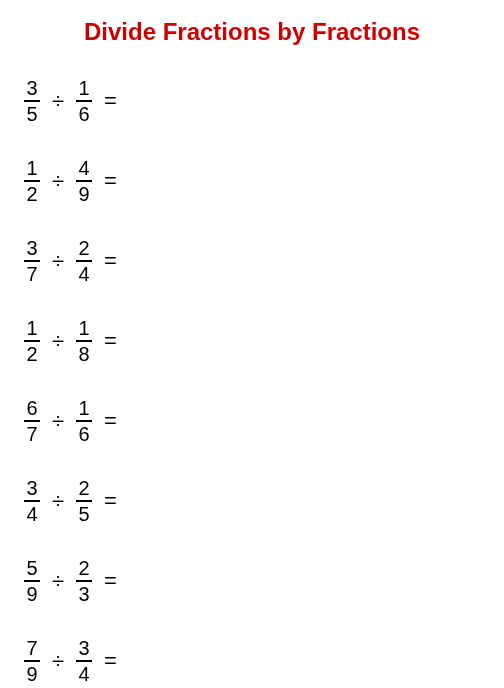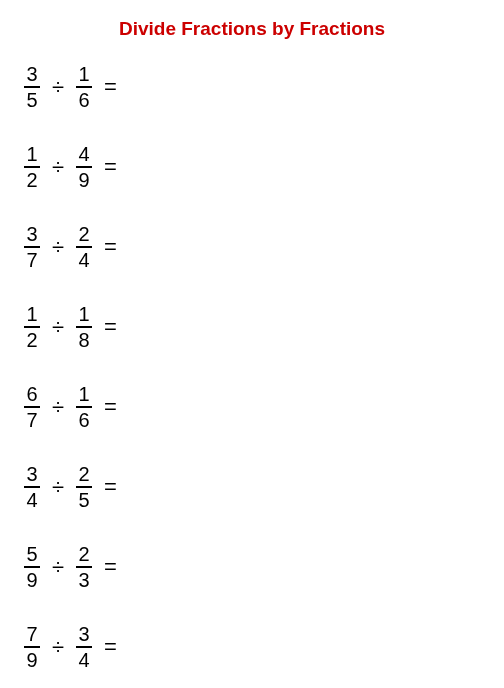--- a/index.html
+++ b/index.html
@@ -12,23 +12,23 @@
       width: 504px;
       min-height: 688px;
       background: #ffffff;
       font-family: Arial, sans-serif;
       padding: 10px 20px;
     }
 
     .page-title {
       text-align: center;
       color: #cc0000;
-      font-size: 19px;
+      font-size: 24px;
       font-weight: bold;
-      margin-bottom: 18px;
+      margin-bottom: 26px;
       padding-top: 8px;
     }
 
     .problems-list {
       list-style: none;
       padding: 0;
       margin: 0;
     }
 
     .problem-row {

